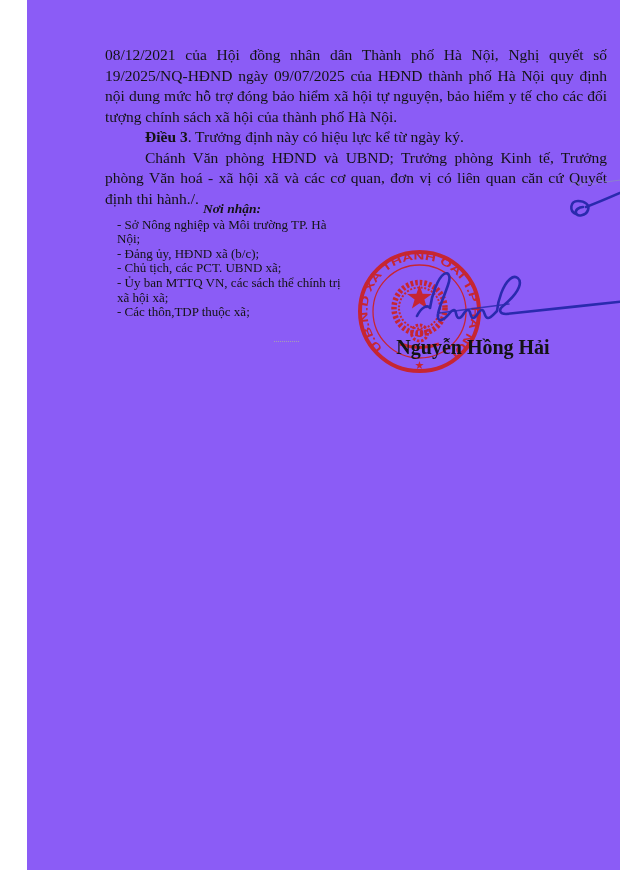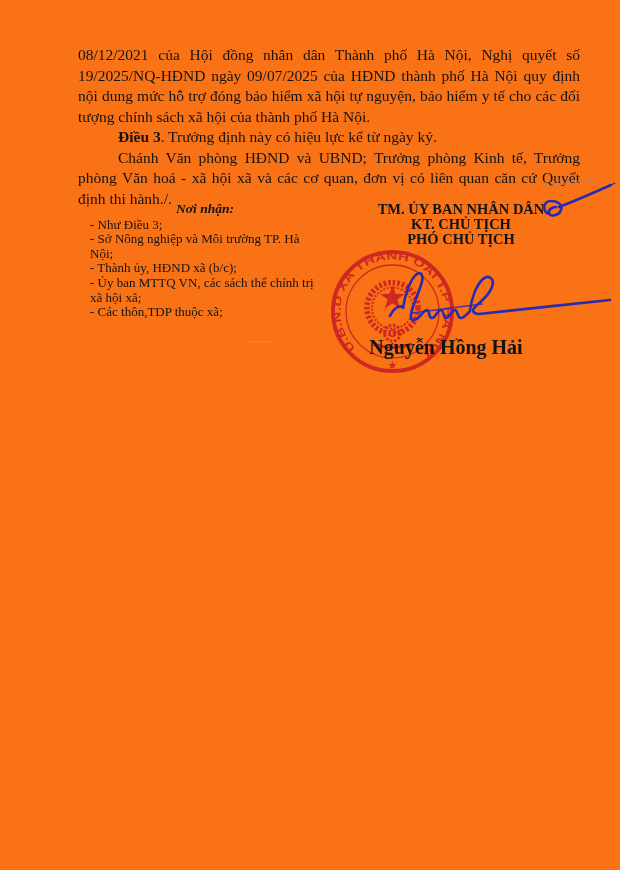--- a/index.html
+++ b/index.html
@@ -4,21 +4,21 @@
 <style>
   html,body{margin:0;padding:0;}
   body{
     width:620px;height:870px;
     background:#ffffff;
     position:relative;
     overflow:hidden;
     font-family:"Liberation Serif", serif;
     color:#131313;
   }
-  .page{position:absolute;inset:0;background:#f97316;}
+  .page{position:absolute;inset:0;background:#8b5cf6;margin-left:27px;}
   .content{
     position:absolute;left:78px;top:45px;width:502px;
     font-size:15.5px;line-height:20.5px;text-align:justify;
   }
   .content p{margin:0;}
   .indent{text-indent:40px;}
   .b{font-weight:bold;font-family:Liberation Serif, serif;}
   .recipients{
     position:absolute;left:90px;top:202px;width:230px;
     font-size:13px;line-height:14.6px;
@@ -56,33 +56,28 @@
 <div class="page">
 
   <div class="content">
     <p>08/12/2021 của Hội đồng nhân dân Thành phố Hà Nội, Nghị quyết số 19/2025/NQ-HĐND ngày 09/07/2025 của HĐND thành phố Hà Nội quy định nội dung mức hỗ trợ đóng bảo hiểm xã hội tự nguyện, bảo hiểm y tế cho các đối tượng chính sách xã hội của thành phố Hà Nội.</p>
     <p class="indent"><span class="b">Điều 3</span><span>. Trưởng định này có hiệu lực kể từ ngày ký.</span></p>
     <p class="indent">Chánh Văn phòng HĐND và UBND; Trưởng phòng Kinh tế, Trưởng phòng Văn hoá - xã hội xã và các cơ quan, đơn vị có liên quan căn cứ Quyết định thi hành./.</p>
   </div>
 
   <div class="recipients">
     <p class="recipients-heading">Nơi nhận:</p>
-    <p class="recipient-item">- Như Điều 3;</p>
     <p class="recipient-item">- Sở Nông nghiệp và Môi trường TP. Hà Nội;</p>
-    <p class="recipient-item">- Thành ủy, HĐND xã (b/c);</p>
+    <p class="recipient-item">- Đảng ủy, HĐND xã (b/c);</p>
+    <p class="recipient-item">- Chủ tịch, các PCT. UBND xã;</p>
     <p class="recipient-item">- Ủy ban MTTQ VN, các sách thể chính trị xã hội xã;</p>
     <p class="recipient-item">- Các thôn,TDP thuộc xã;</p>
   </div>
   <div class="faint-trailer"></div>
 
-  <div class="authority">
-    <div>TM. ỦY BAN NHÂN DÂN</div>
-    <div>KT. CHỦ TỊCH</div>
-    <div>PHÓ CHỦ TỊCH</div>
-  </div>
 
   <div class="seal-wrap">
     <svg width="127" height="127" viewBox="0 0 127 127">
       <defs>
         <path id="ringPath" d="M26.7,100.3 A52,52 0 1 1 89.5,108.5" fill="none"></path>
       </defs>
       <g opacity="0.92">
         <circle cx="63.5" cy="63.5" r="59.5" fill="none" stroke-width="4" stroke="#cc2222"></circle>
         <circle cx="63.5" cy="63.5" r="46.5" fill="none" stroke-width="1.3" stroke="#cc2222"></circle>
         <text class="seal-ring-text" fill="#cc2222">

